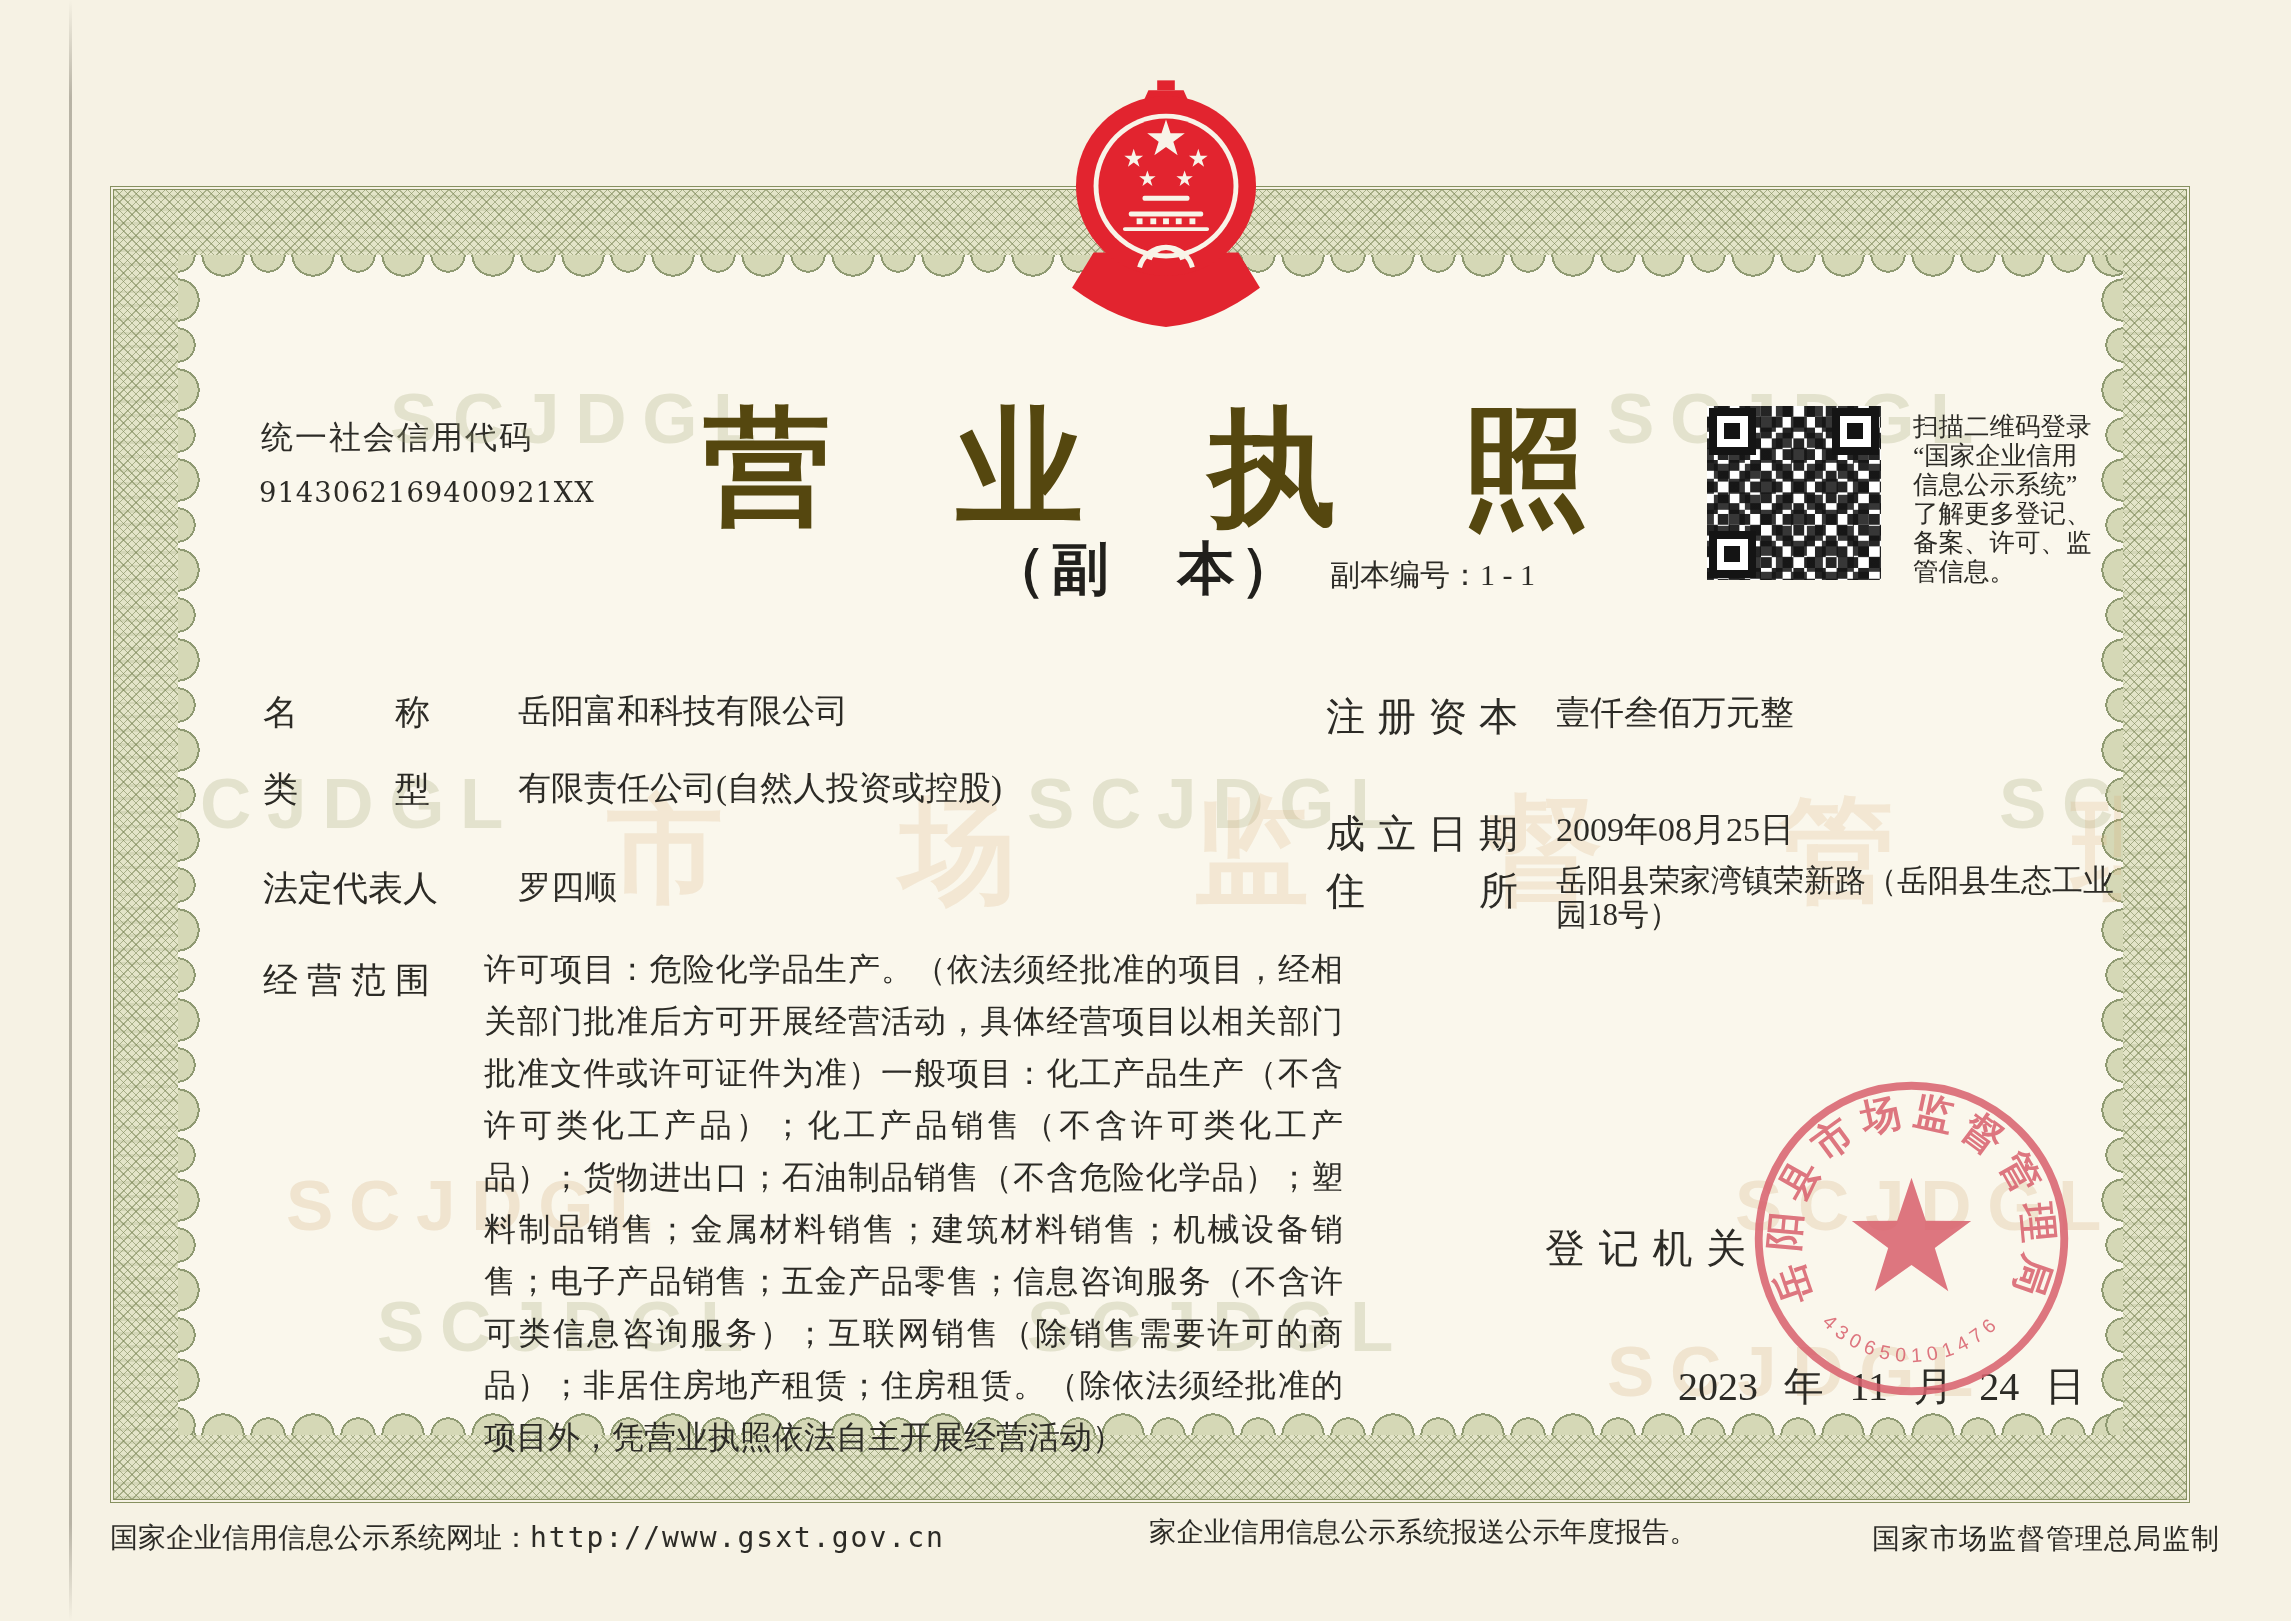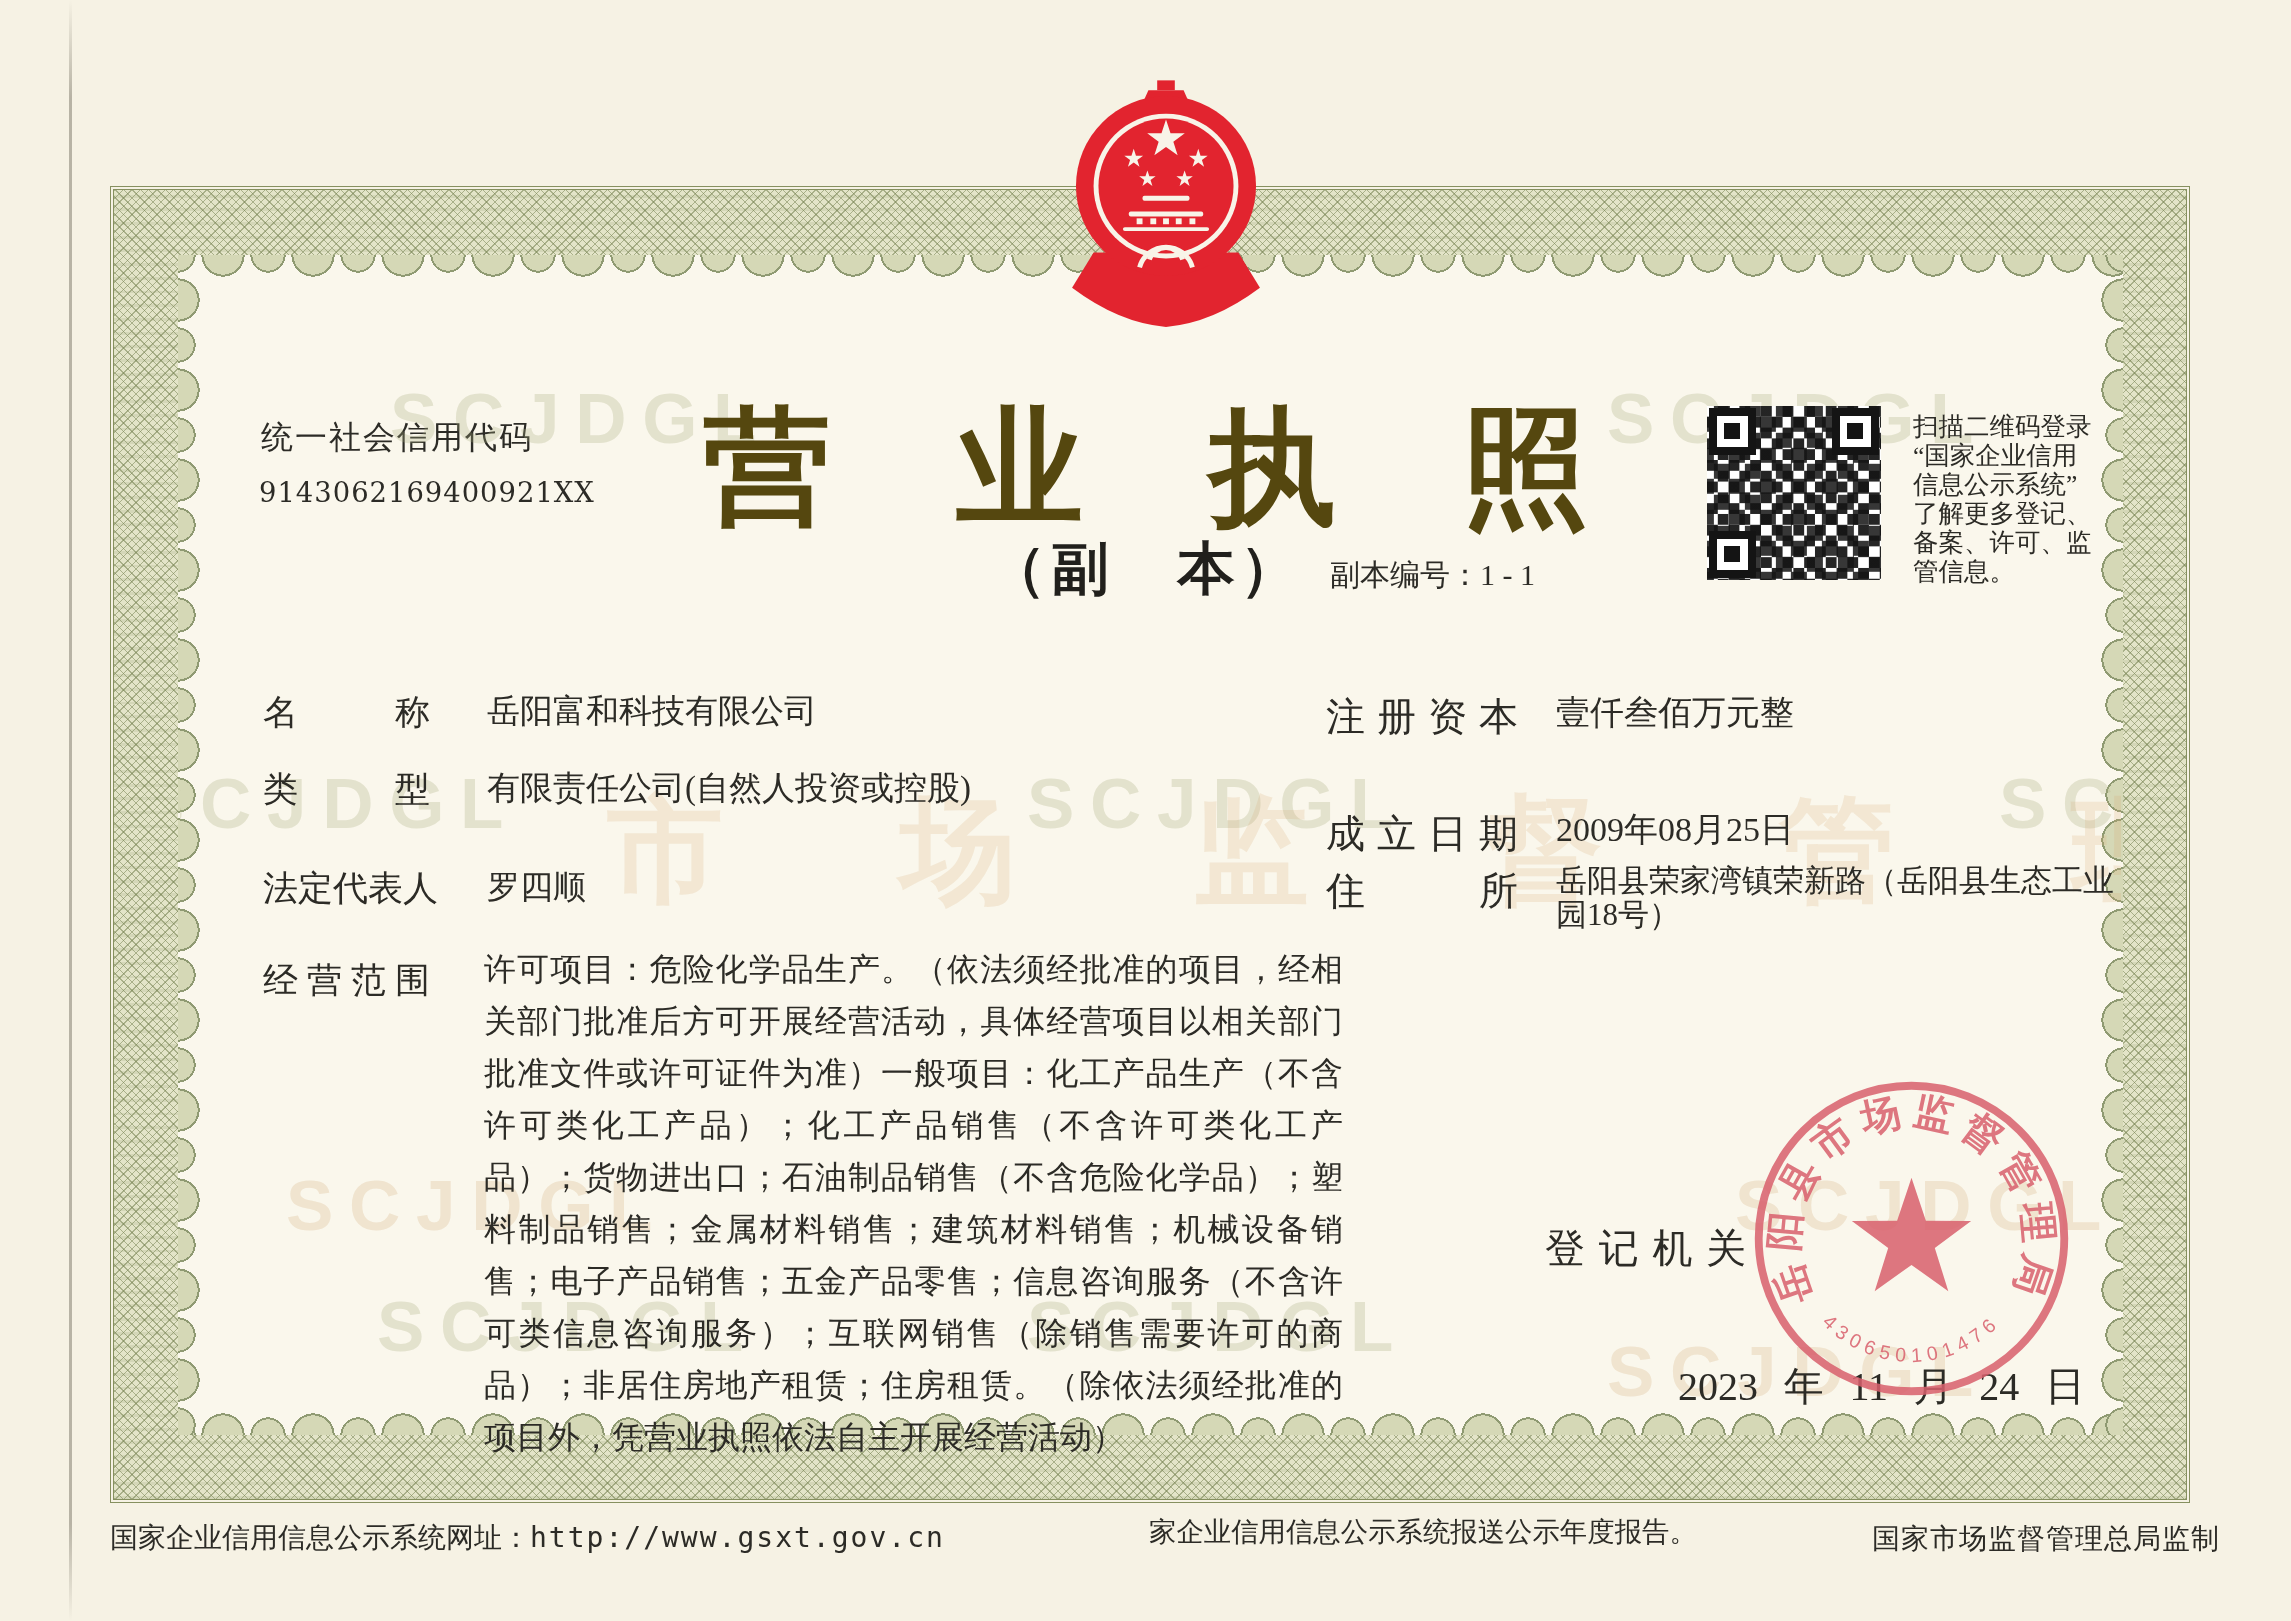--- a/index.html
+++ b/index.html
@@ -67,21 +67,21 @@
       repeating-conic-gradient(rgba(20,20,20,.85) 0% 25%,rgba(255,255,255,0) 0% 50%) 6.9px 10.8px/31px 31px,
       #fff;}
   .fp{position:absolute;width:47px;height:47px;border:8.8px solid #141414;background:#fff;box-sizing:border-box;}
   .fp>div{position:absolute;left:6.9px;top:6.9px;width:15.7px;height:15.7px;background:#141414;}
   .fp.tl{left:2px;top:2px;} .fp.tr{left:125px;top:2px;} .fp.bl{left:2px;top:125px;}
   .qr-caption{left:1913px;top:412px;width:216px;font-size:25.5px;line-height:29px;z-index:3;}
 
   
   .row{z-index:3;white-space:nowrap;}
   .flabel{display:inline-block;width:167px;font-size:35px;text-align:justify;text-align-last:justify;vertical-align:top;}
-  .fvalue{display:inline-block;margin-left:53px;font-size:33px;vertical-align:top;}
+  .fvalue{display:inline-block;margin-left:84px;font-size:33px;vertical-align:top;}
   .row-name{left:263px;top:689px;} .row-type{left:263px;top:766px;} .row-legal{left:263px;top:865px;}
   .row-capital{left:1326px;top:690px;} .row-estab{left:1326px;top:779px;margin-top:28px;} .row-addr{left:1326px;top:864px;}
   .rlabel{display:inline-block;width:192px;font-size:39px;text-align:justify;text-align-last:justify;vertical-align:top;}
   .rvalue{display:inline-block;margin-left:34px;font-size:34px;vertical-align:top;}
   .rvalue.addr{width:568px;font-size:31px;line-height:34px;white-space:normal;}
   .scope-label{left:263px;top:957px;z-index:3;}
   .scope-text{left:484px;top:943px;width:859px;font-size:32px;line-height:52px;
     text-align:justify;z-index:3;}
 
   

